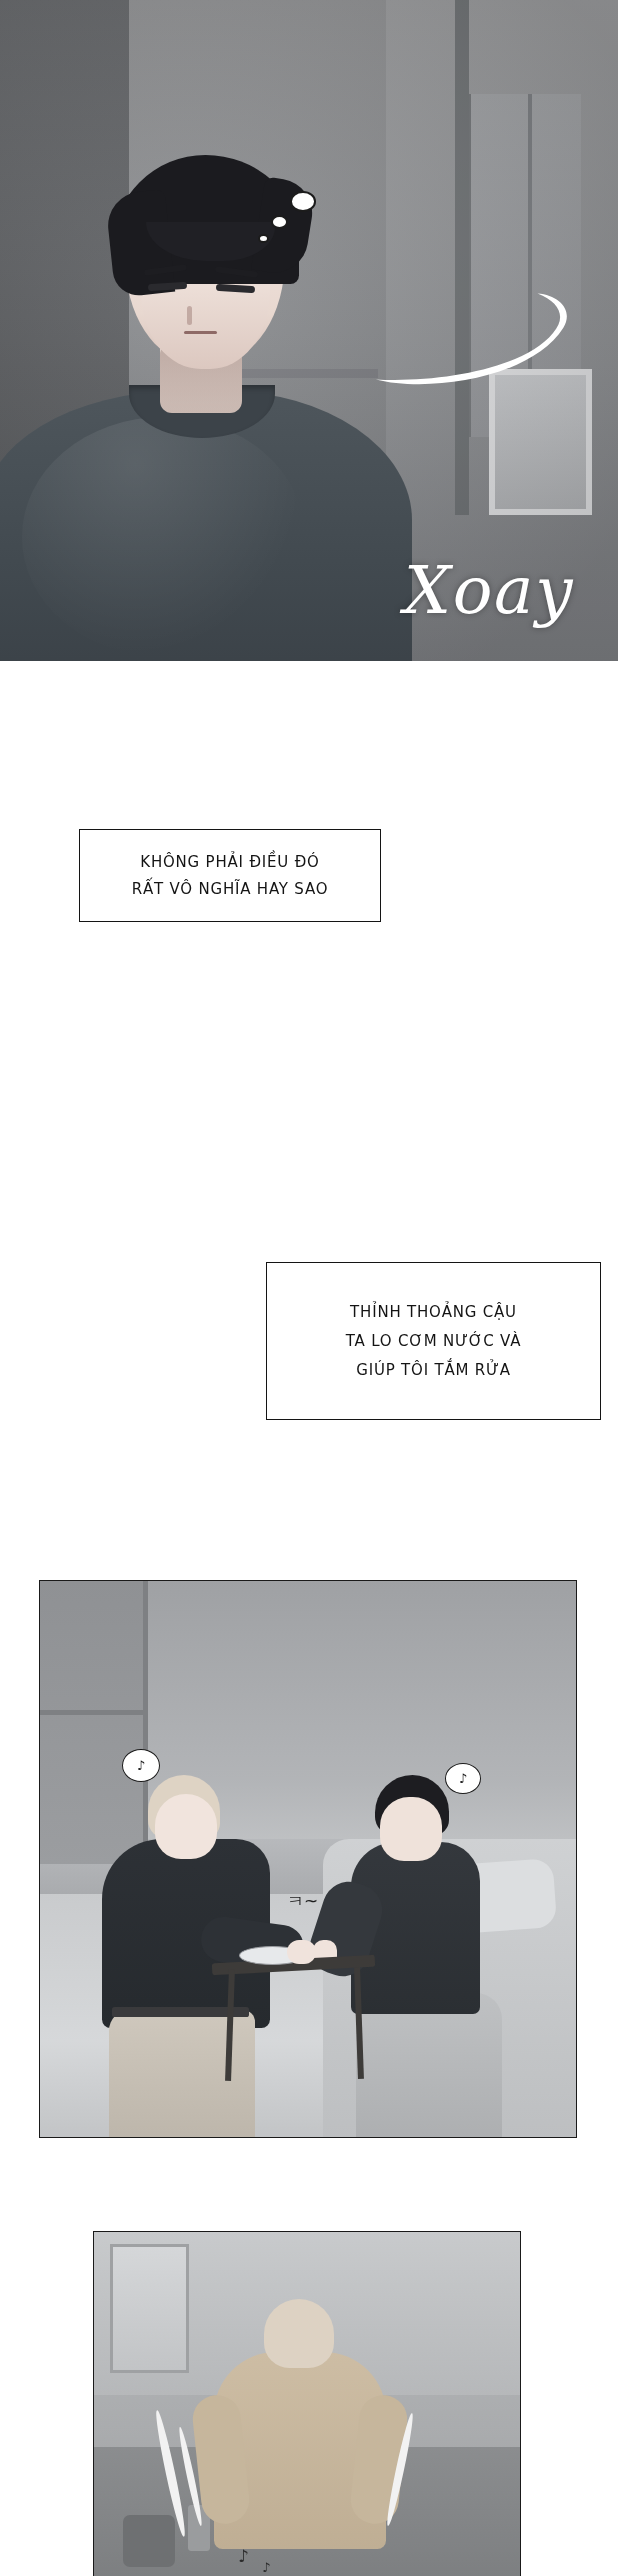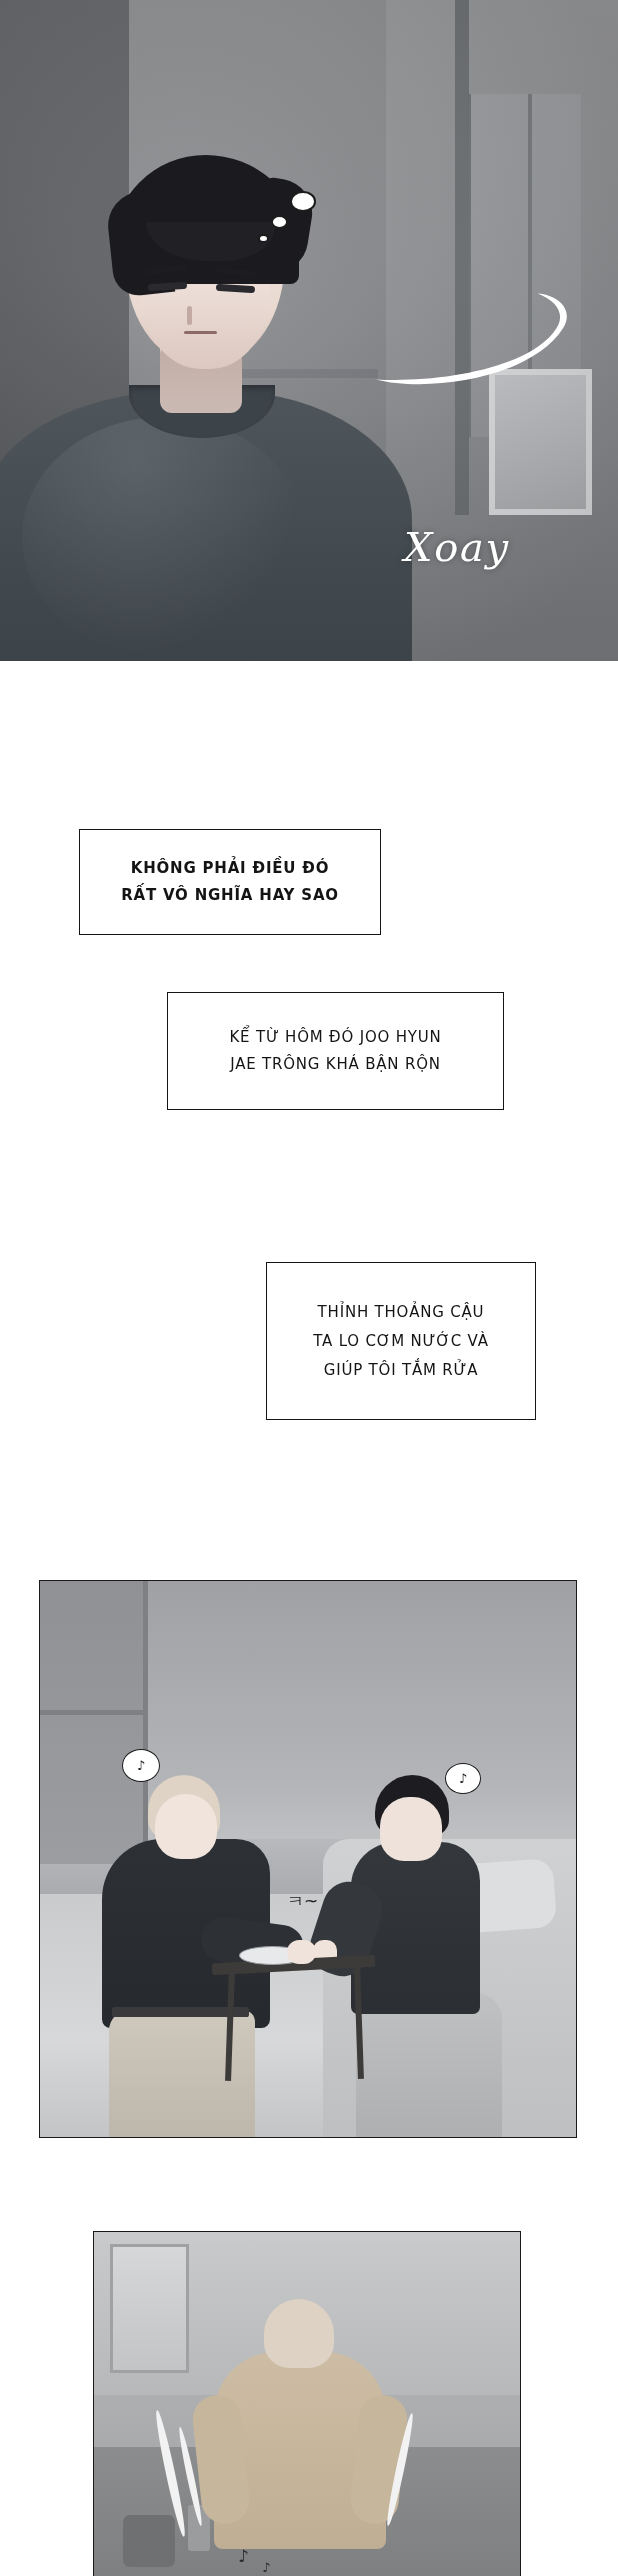--- a/index.html
+++ b/index.html
@@ -211,24 +211,24 @@
     border: 2.6px solid #1c1c1c;
     border-radius: 50%;
     box-sizing: border-box;
   }
   .bubble-tail1 { left: 290px; top: 191px; width: 26px; height: 20.6px; }
   .bubble-tail2 { left: 271px; top: 215px; width: 17px; height: 13.7px; }
   .bubble-tail3 { left: 258px; top: 234px; width: 11px; height: 9.4px; }
 
   .sfx {
     position: absolute;
-    left: 404px; top: 524px;
+    left: 404px; top: 552px;
     font-family: "DejaVu Serif", serif;
     font-style: italic;
-    font-size: 40px;
+    font-size: 66px;
     color: #ffffff;
     text-shadow: 0 0 6px rgba(0,0,0,.35);
     letter-spacing: 1.7px;
   }
 
   
   .nbox {
     position: absolute;
     background: #ffffff;
     border: 1.7px solid #141414;
@@ -240,23 +240,23 @@
     width: 100%;
     text-align: center;
     font-family: "DejaVu Sans", sans-serif;
     font-size: 15px;
     line-height: 27px;
     color: #141414;
     letter-spacing: 0.8px;
     padding: 0 12px;
     text-transform: uppercase;
   }
-  .nbox1 { left: 79px;  top: 829px;  width: 302px; height: 106px; font-weight: bold; }
+  .nbox1 { left: 79px;  top: 829px;  width: 302px; height: 93px; }
   .nbox2 { left: 167px; top: 992px; width: 337px; height: 118px; }
-  .nbox3 { left: 266px; top: 1262px; width: 270px; height: 158px; }
+  .nbox3 { left: 266px; top: 1262px; width: 335px; height: 158px; }
   .nbox3 .txt { line-height: 29px; }
 
   
   .panel2 {
     position: absolute;
     left: 39px; top: 1580px;
     width: 538px; height: 558px;
     border: 1.7px solid #1a1a1a;
     box-sizing: border-box;
     overflow: hidden;
@@ -523,26 +523,20 @@
     <div class="bubble-tail1"></div>
   </div>
 
   <div class="nbox nbox1">
     <div class="txt">
       <span>KHÔNG PHẢI ĐIỀU ĐÓ</span><br>
       <span>RẤT VÔ NGHĨA HAY SAO</span>
     </div>
   </div>
 
-  <div class="nbox nbox2">
-    <div class="txt">
-      <span>KỂ TỪ HÔM ĐÓ JOO HYUN</span><br>
-      <span>JAE TRÔNG KHÁ BẬN RỘN</span>
-    </div>
-  </div>
 
   <div class="nbox nbox3">
     <div class="txt">
       <span>THỈNH THOẢNG CẬU</span><br>
       <span>TA LO CƠM NƯỚC VÀ</span><br>
       <span>GIÚP TÔI TẮM RỬA</span>
     </div>
   </div>
 
   <div class="panel2">

